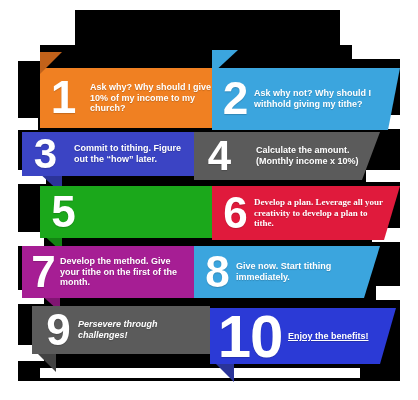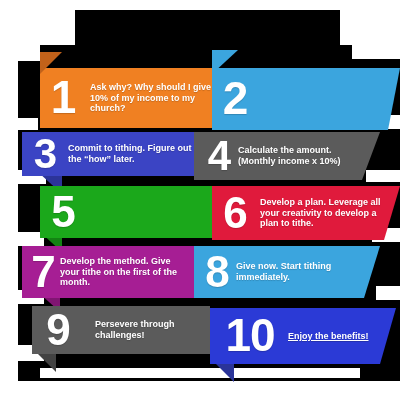--- a/index.html
+++ b/index.html
@@ -127,49 +127,50 @@
       </svg>
   </div>
   <div class="ribbon" style="left:212px; top:68px; width:188px; height:62px;">
     <div class="body">
       <svg width="188" height="62" viewBox="0 0 188 62" preserveAspectRatio="none">
         <polygon points="0,0 188,0 176,62 0,62" fill="#3BA5DE"></polygon>
       </svg>
     </div>
     <div class="content">
       <span class="num" style="font-size:46px; width:34px; margin-left:6px;">2</span>
+      <span class="txt" style="width:132px; margin-left:2px;">Ask why not? Why should I withhold giving my tithe?</span>
     </div>
   </div>
 
   <div class="tail" style="left:38px; top:172px; width:24px; height:22px;">
     <svg width="24" height="22" viewBox="0 0 24 22">
         <polygon points="0,0 24,0 24,22" fill="#2C3499"></polygon>
       </svg>
   </div>
   <div class="ribbon" style="left:22px; top:132px; width:172px; height:44px;">
     <div class="body">
       <svg width="172" height="44" viewBox="0 0 172 44" preserveAspectRatio="none">
         <polygon points="0,0 172,0 172,44 0,44" fill="#3B44C4"></polygon>
       </svg>
     </div>
     <div class="content">
       <span class="num" style="font-size:42px; width:34px; margin-left:6px;">3</span>
-      <span class="txt" style="width:126px; margin-left:6px;">Commit to tithing. Figure out the “how” later.</span>
+      <span class="txt" style="width:126px; margin-left:12px;">Commit to tithing. Figure out the “how” later.</span>
     </div>
   </div>
 
   <div class="ribbon" style="left:194px; top:132px; width:186px; height:48px;">
     <div class="body">
       <svg width="186" height="48" viewBox="0 0 186 48" preserveAspectRatio="none">
         <polygon points="0,0 186,0 168,48 0,48" fill="#5B5B5B"></polygon>
       </svg>
     </div>
     <div class="content">
       <span class="num" style="font-size:42px; width:34px; margin-left:8px;">4</span>
-      <span class="txt" style="width:128px; margin-left:2px;">Calculate the amount. (Monthly income x 10%)</span>
+      <span class="txt" style="width:128px; margin-left:20px;">Calculate the amount. (Monthly income x 10%)</span>
     </div>
   </div>
 
   <div class="tail" style="left:40px; top:232px; width:22px; height:20px;">
     <svg width="22" height="20" viewBox="0 0 22 20">
         <polygon points="0,0 22,0 22,20" fill="#148214"></polygon>
       </svg>
   </div>
   <div class="ribbon" style="left:40px; top:186px; width:172px; height:52px;">
     <div class="body">
@@ -183,21 +184,21 @@
   </div>
 
   <div class="ribbon" style="left:212px; top:186px; width:188px; height:54px;">
     <div class="body">
       <svg width="188" height="54" viewBox="0 0 188 54" preserveAspectRatio="none">
         <polygon points="0,0 188,0 172,54 0,54" fill="#E01A3C"></polygon>
       </svg>
     </div>
     <div class="content">
       <span class="num" style="font-size:44px; width:34px; margin-left:6px;">6</span>
-      <span class="txt" style="width:134px; margin-left:8px;">Develop a plan. Leverage all your creativity to develop a plan to tithe.</span>
+      <span class="txt" style="width:134px; margin-left:2px;font-family:Liberation Serif, serif;">Develop a plan. Leverage all your creativity to develop a plan to tithe.</span>
     </div>
   </div>
 
   <div class="tail" style="left:38px; top:292px; width:22px; height:20px;">
     <svg width="22" height="20" viewBox="0 0 22 20">
         <polygon points="0,0 22,0 22,20" fill="#801672"></polygon>
       </svg>
   </div>
   <div class="ribbon" style="left:22px; top:246px; width:172px; height:52px;">
     <div class="body">
@@ -229,34 +230,34 @@
       </svg>
   </div>
   <div class="ribbon" style="left:32px; top:306px; width:178px; height:48px;">
     <div class="body">
       <svg width="178" height="48" viewBox="0 0 178 48" preserveAspectRatio="none">
         <polygon points="0,0 178,0 178,48 0,48" fill="#5B5B5B"></polygon>
       </svg>
     </div>
     <div class="content">
       <span class="num" style="font-size:44px; width:36px; margin-left:8px;">9</span>
-      <span class="txt" style="width:120px; margin-left:19px;">Persevere through challenges!</span>
+      <span class="txt" style="width:120px; margin-left:2px;font-style:italic;">Persevere through challenges!</span>
     </div>
   </div>
 
   <div class="tail" style="left:210px; top:358px; width:24px; height:24px;">
     <svg width="24" height="24" viewBox="0 0 24 24">
         <polygon points="0,0 24,0 24,24" fill="#2A3499"></polygon>
       </svg>
   </div>
   <div class="ribbon" style="left:210px; top:308px; width:186px; height:56px;">
     <div class="body">
       <svg width="186" height="56" viewBox="0 0 186 56" preserveAspectRatio="none">
         <polygon points="0,0 186,0 170,56 0,56" fill="#2B3AD6"></polygon>
       </svg>
     </div>
     <div class="content">
-      <span class="num" style="font-size:46px; width:72px; margin-left:4px;">10</span>
+      <span class="num" style="font-size:60px; width:72px; margin-left:4px;">10</span>
       <span class="txt" style="width:90px; margin-left:2px;text-decoration:underline;">Enjoy the benefits!</span>
     </div>
   </div>
 
 </div>
 
 </body></html>

